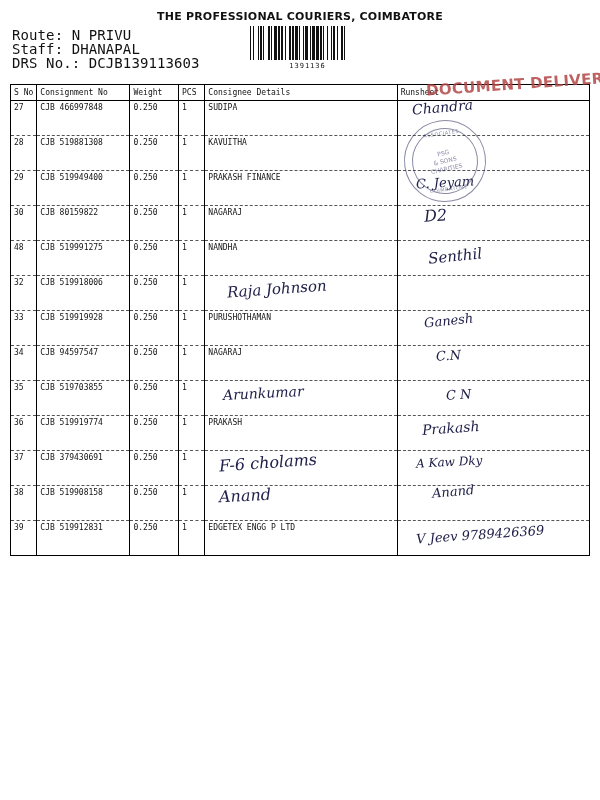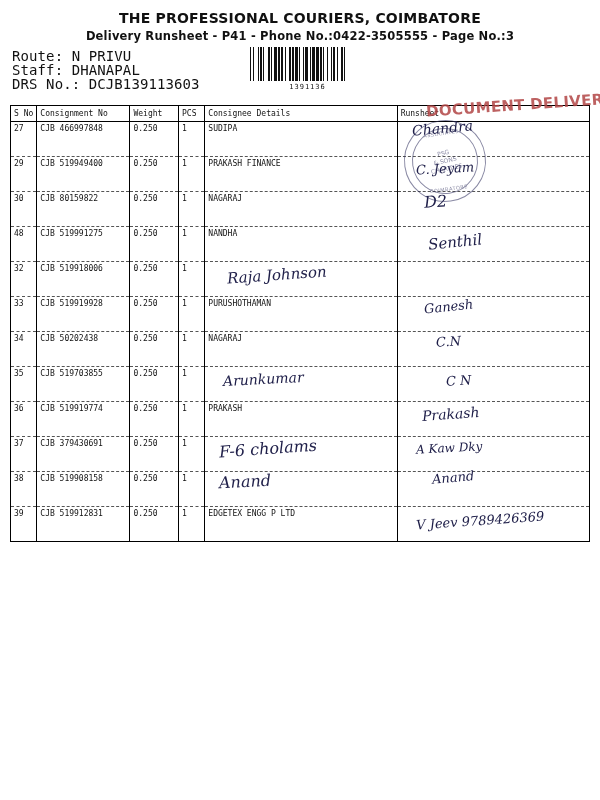--- a/index.html
+++ b/index.html
@@ -21,21 +21,21 @@
     height: 800px;
     box-sizing: border-box;
     padding: 8px 10px 0 10px;
   }
 
   
   .title {
     text-align: center;
     font-family: "DejaVu Sans", sans-serif;
     font-weight: bold;
-    font-size: 14px;
+    font-size: 11px;
     letter-spacing: 0.2px;
     margin: 2px 0 3px 0;
   }
   .subtitle {
     text-align: center;
     font-family: "DejaVu Sans", sans-serif;
     font-weight: bold;
     font-size: 11.5px;
     letter-spacing: 0.2px;
     margin-bottom: 4px;
@@ -199,21 +199,20 @@
   }
   .stamp-arc.top { top: 9px; }
   .stamp-arc.bottom { bottom: 9px; }
 </style>
 </head>
 <body>
 
 <div class="page">
 
   <div class="title">THE PROFESSIONAL COURIERS, COIMBATORE</div>
-  <div class="subtitle">Delivery Runsheet - P41 - Phone No.:0422-3505555 - Page No.:3</div>
 
   <div class="meta-row">
     <div class="meta-left">
       <div>Route: N PRIVU</div>
       <div>Staff: DHANAPAL</div>
       <div>DRS No.: DCJB139113603</div>
     </div>
 
     <div class="barcode" id="barcode">
         <i style="width: 1.1px; background: rgb(17, 17, 17);"></i>
@@ -303,20 +302,28 @@
           <td>27</td>
           <td>CJB 466997848</td>
           <td>0.250</td>
           <td>1</td>
           <td class="sig-cell">SUDIPA</td>
           <td class="sig-cell">
             <span class="hand" style="left: 14px; top: -2px; font-size: 14px; transform: rotate(-5deg);">Chandra</span>
           </td>
         </tr>
         <tr>
+          <td>28</td>
+          <td>CJB 519881308</td>
+          <td>0.250</td>
+          <td>1</td>
+          <td class="sig-cell">KAVUITHA</td>
+          <td class="sig-cell"></td>
+        </tr>
+        <tr>
           <td>29</td>
           <td>CJB 519949400</td>
           <td>0.250</td>
           <td>1</td>
           <td class="sig-cell">PRAKASH FINANCE</td>
           <td class="sig-cell">
             <span class="hand" style="left: 18px; top: 4px; font-size: 13px; transform: rotate(-3deg);">C. Jeyam</span>
           </td>
         </tr>
         <tr>
@@ -354,21 +361,21 @@
           <td>CJB 519919928</td>
           <td>0.250</td>
           <td>1</td>
           <td class="sig-cell">PURUSHOTHAMAN</td>
           <td class="sig-cell">
             <span class="hand" style="left: 26px; top: 2px; font-size: 13px; transform: rotate(-6deg);">Ganesh</span>
           </td>
         </tr>
         <tr>
           <td>34</td>
-          <td>CJB 50202438</td>
+          <td>CJB 94597547</td>
           <td>0.250</td>
           <td>1</td>
           <td class="sig-cell">NAGARAJ</td>
           <td class="sig-cell">
             <span class="hand" style="left: 38px; top: 2px; font-size: 13px; transform: rotate(-4deg);">C.N</span>
           </td>
         </tr>
         <tr>
           <td>35</td>
           <td>CJB 519703855</td>

